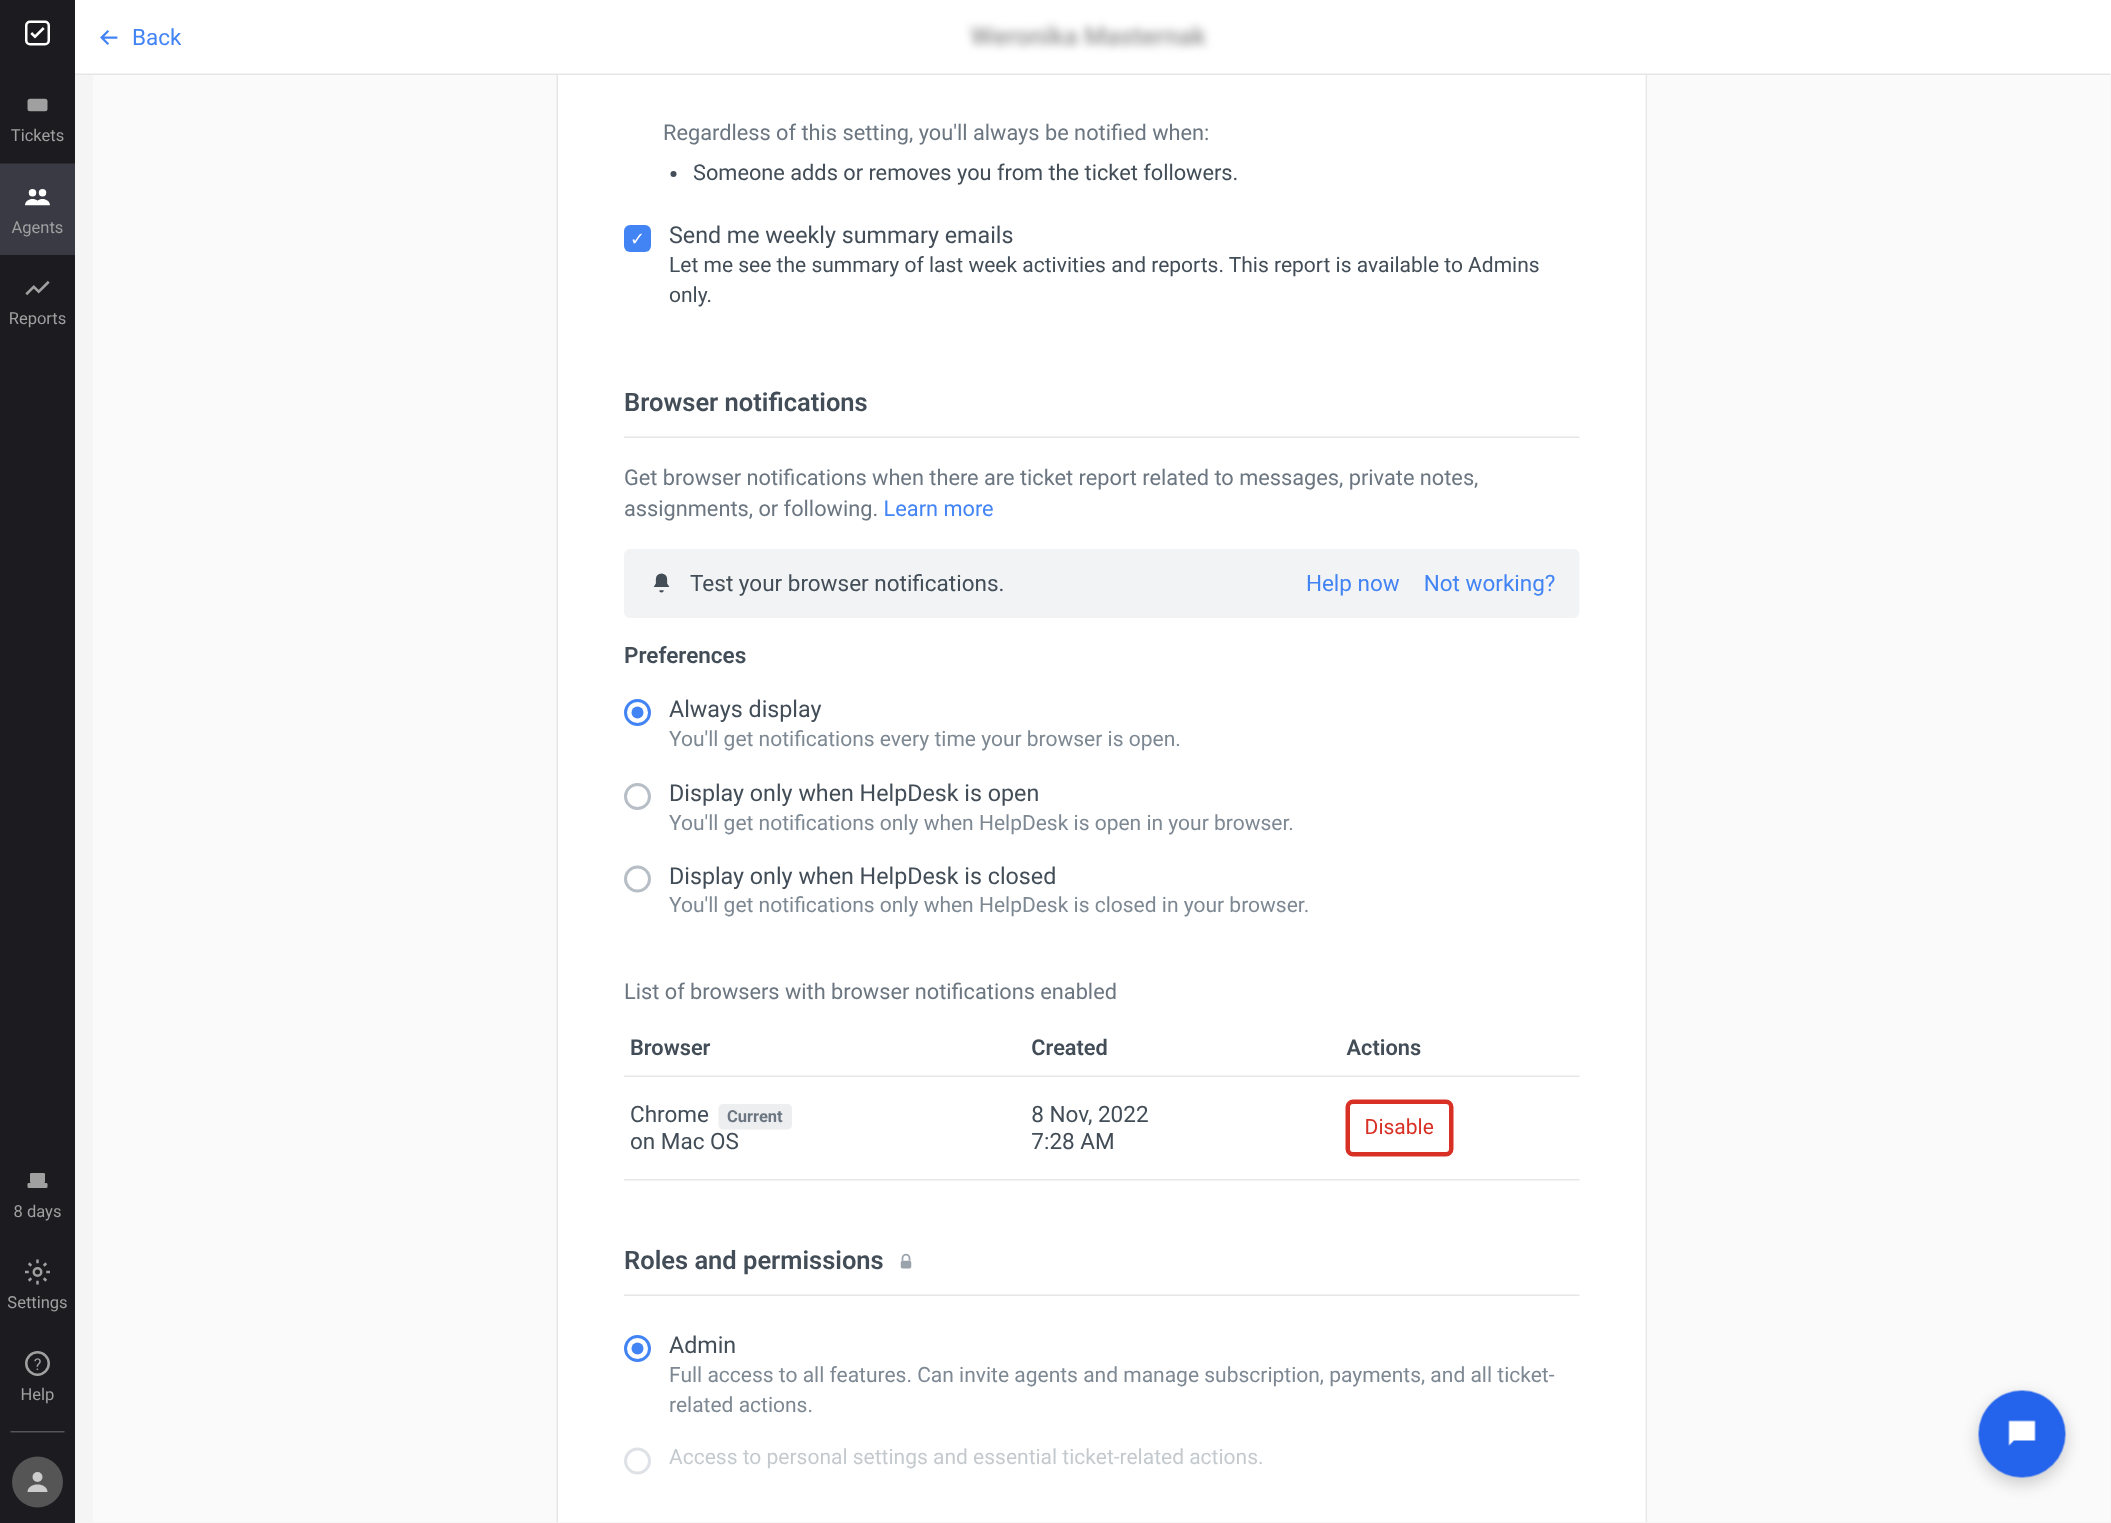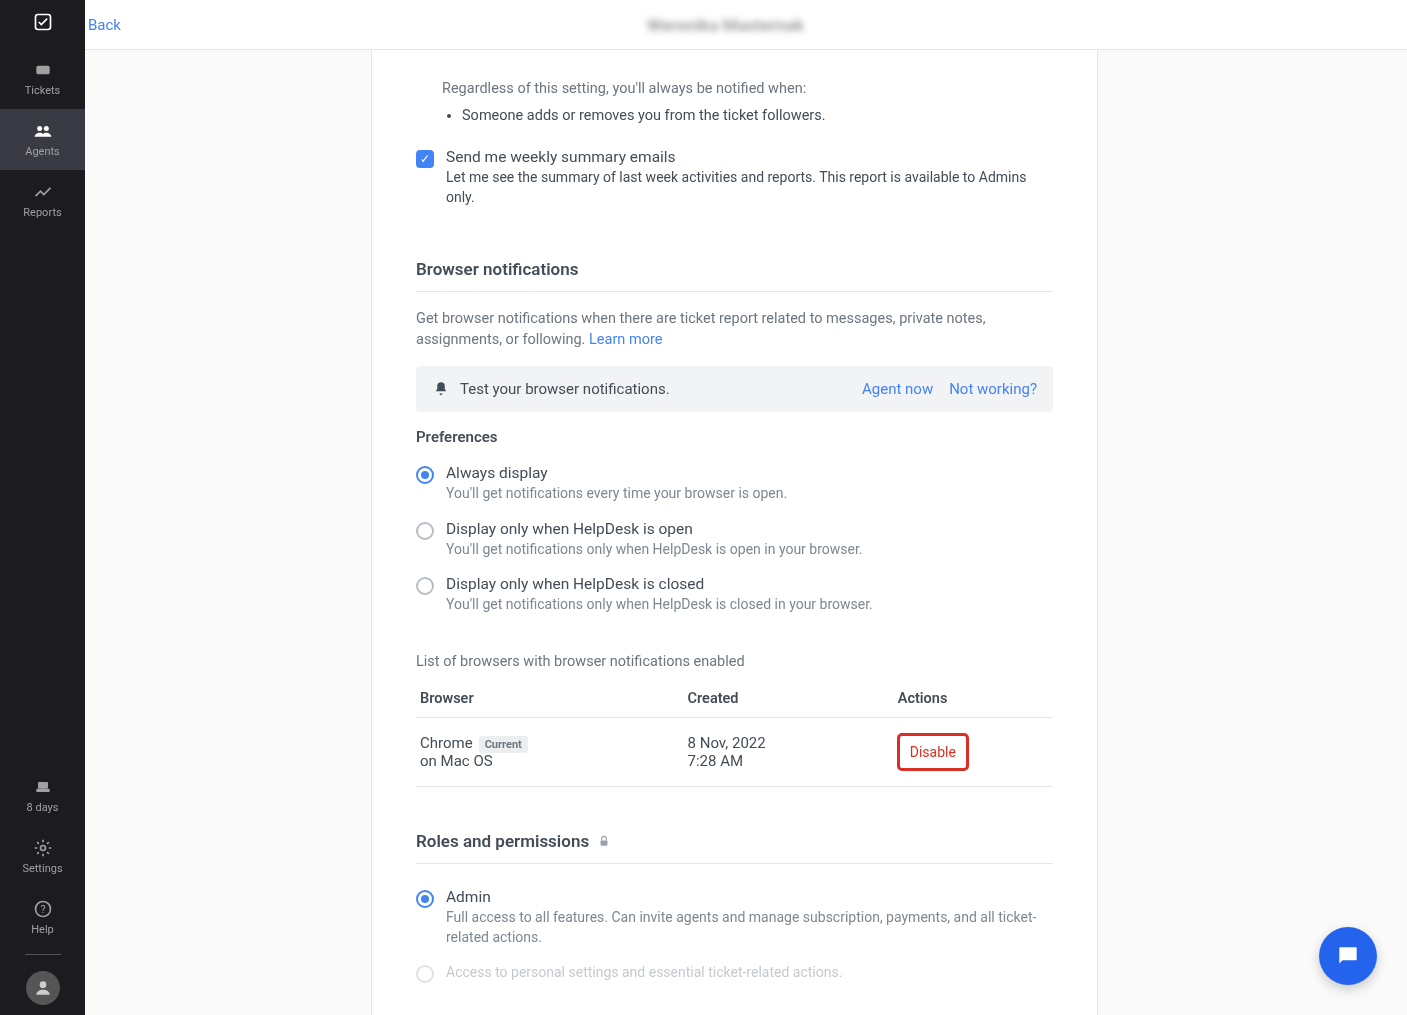--- a/index.html
+++ b/index.html
@@ -1,17 +1,17 @@
 <!DOCTYPE html>
 <html><head>
 <meta charset="utf-8">
 <style>
 *{box-sizing:border-box;margin:0;padding:0;font-family:-apple-system,BlinkMacSystemFont,"Segoe UI",Roboto,sans-serif}
 body{background:#f5f5f5;color:#424d57;width:1407px;height:1015px;overflow:hidden;position:relative}
-.sidebar{position:fixed;left:0;top:0;width:85px;height:100%;background:#1b1b20;display:flex;flex-direction:column;align-items:center;color:#a0a0a0;z-index:10}
+.sidebar{position:fixed;left:0;top:0;width:50px;height:100%;background:#1b1b20;display:flex;flex-direction:column;align-items:center;color:#a0a0a0;z-index:10}
 .nav-item{width:100%;padding:12px 0;text-align:center;cursor:pointer;font-size:11px}
 .nav-item.active{background:#3a3a45}
 .nav-item .ic{display:block;margin:0 auto 4px;width:20px;height:20px}
 .nav-sep{flex:1}
 .hr{width:36px;height:1px;background:#555;margin:6px auto}
 .avatar-circle{width:34px;height:34px;border-radius:50%;background:#555;display:flex;align-items:center;justify-content:center;margin:10px auto}
 .topbar{position:fixed;top:0;left:44px;right:0;height:50px;border-bottom:1px solid #e6e6e6;background:#fff;display:flex;align-items:center;padding:0 20px;z-index:9}
 .back-link{color:#4384f5;display:flex;align-items:center;gap:6px;cursor:pointer;font-size:15px}
 .page-title{position:absolute;left:50%;transform:translateX(-50%);color:#999;filter:blur(3px);font-weight:600;font-size:17px}
 .content-wrap{position:absolute;top:50px;left:62px;right:0;bottom:0;overflow:auto}
@@ -141,21 +141,21 @@
       <div class="sec-head">Browser notifications</div>
       <div class="desc">
         <span>Get browser notifications when there are ticket report related to messages, private notes, assignments, or following. </span><a href="#">Learn more</a>
       </div>
       <div class="info-box">
         <svg width="18" height="18" viewBox="0 0 24 24">
             <path d="M12 3a5 5 0 00-5 5v4l-2 3h14l-2-3V8a5 5 0 00-5-5zM10 18a2 2 0 004 0" fill="#424d57"></path>
           </svg>
         <span class="lbl">Test your browser notifications.</span>
         <span class="sp"></span>
-        <span class="link-blue">Agent now</span>
+        <span class="link-blue">Help now</span>
         <span class="link-blue">Not working?</span>
       </div>
       <div class="sub-head">Preferences</div>
       <div class="opt">
         <div class="radio on"></div>
         <div>
             <div class="opt-title">Always display</div>
             <div class="opt-desc">You'll get notifications every time your browser is open.</div>
           </div>
       </div>

